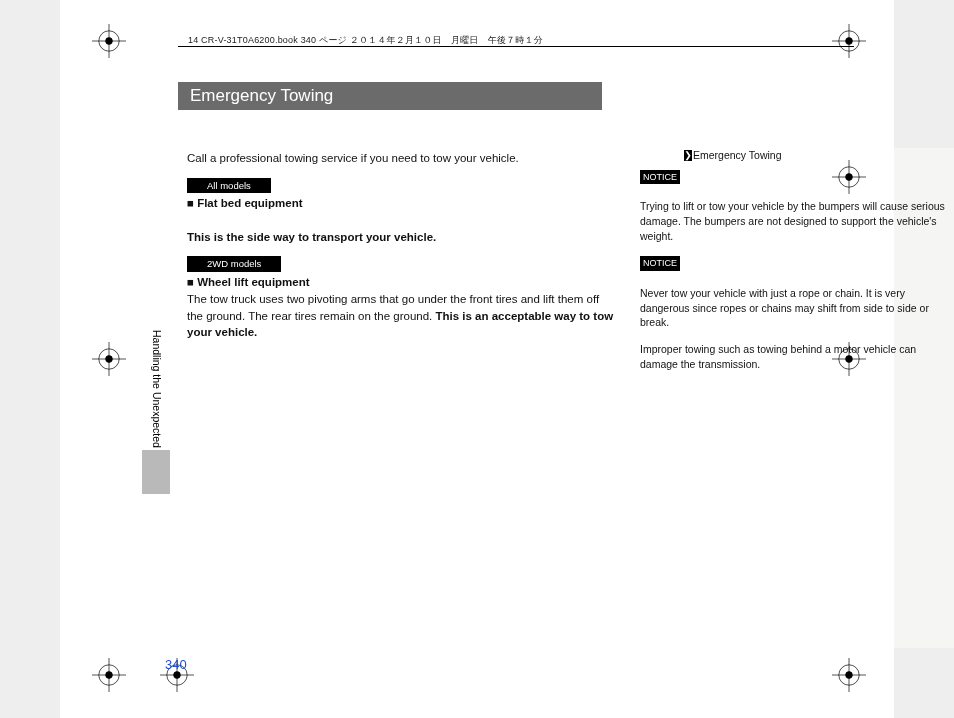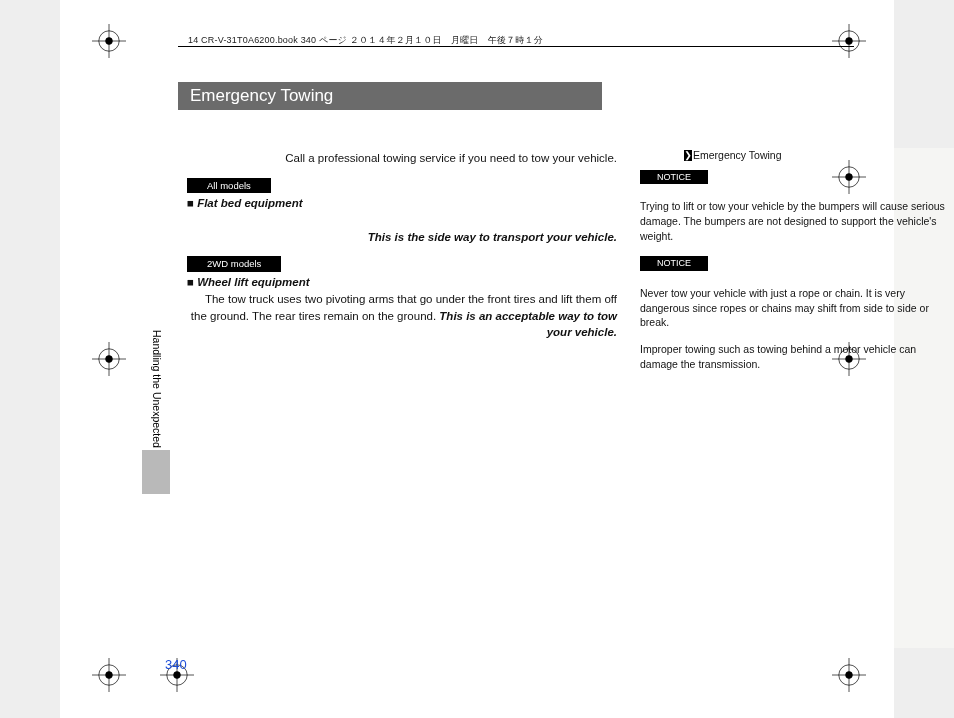--- a/index.html
+++ b/index.html
@@ -67,30 +67,30 @@
 
   .left-col {
     position: absolute;
     left: 127px;
     top: 150px;
     width: 430px;
     font-size: 11.5px;
     line-height: 1.45;
     color: #111;
   }
-  .left-col p { margin: 0 0 10px 0; text-align: right; }
+  .left-col p { margin: 0 0 10px 0; }
   .model-tag {
     display: inline-block;
     background: #000;
     color: #fff;
     font-size: 9.5px;
     padding: 1px 20px;
     margin-bottom: 2px;
   }
-  .bold { font-weight: bold; font-style: italic; }
+  .bold { font-weight: bold; }
   .sq { font-family: "Arial", sans-serif; }
 
   .right-col {
     position: absolute;
     left: 580px;
     top: 148px;
     width: 310px;
     font-size: 10.5px;
     line-height: 1.4;
     color: #111;
@@ -109,21 +109,21 @@
     font-size: 9px;
     margin-right: 1px;
     line-height: 11px;
     vertical-align: 1px;
   }
   .notice-tag {
     display: inline-block;
     background: #000;
     color: #fff;
     font-size: 9px;
-    padding: 1px 17px;
+    padding: 1px 3px;
     margin-bottom: 3px;
   }
   .right-col p { margin: 12px 0 12px 0; }
 
   .vert-label {
     position: absolute;
     left: 91px;
     top: 330px;
     font-size: 10.5px;
     color: #000;

